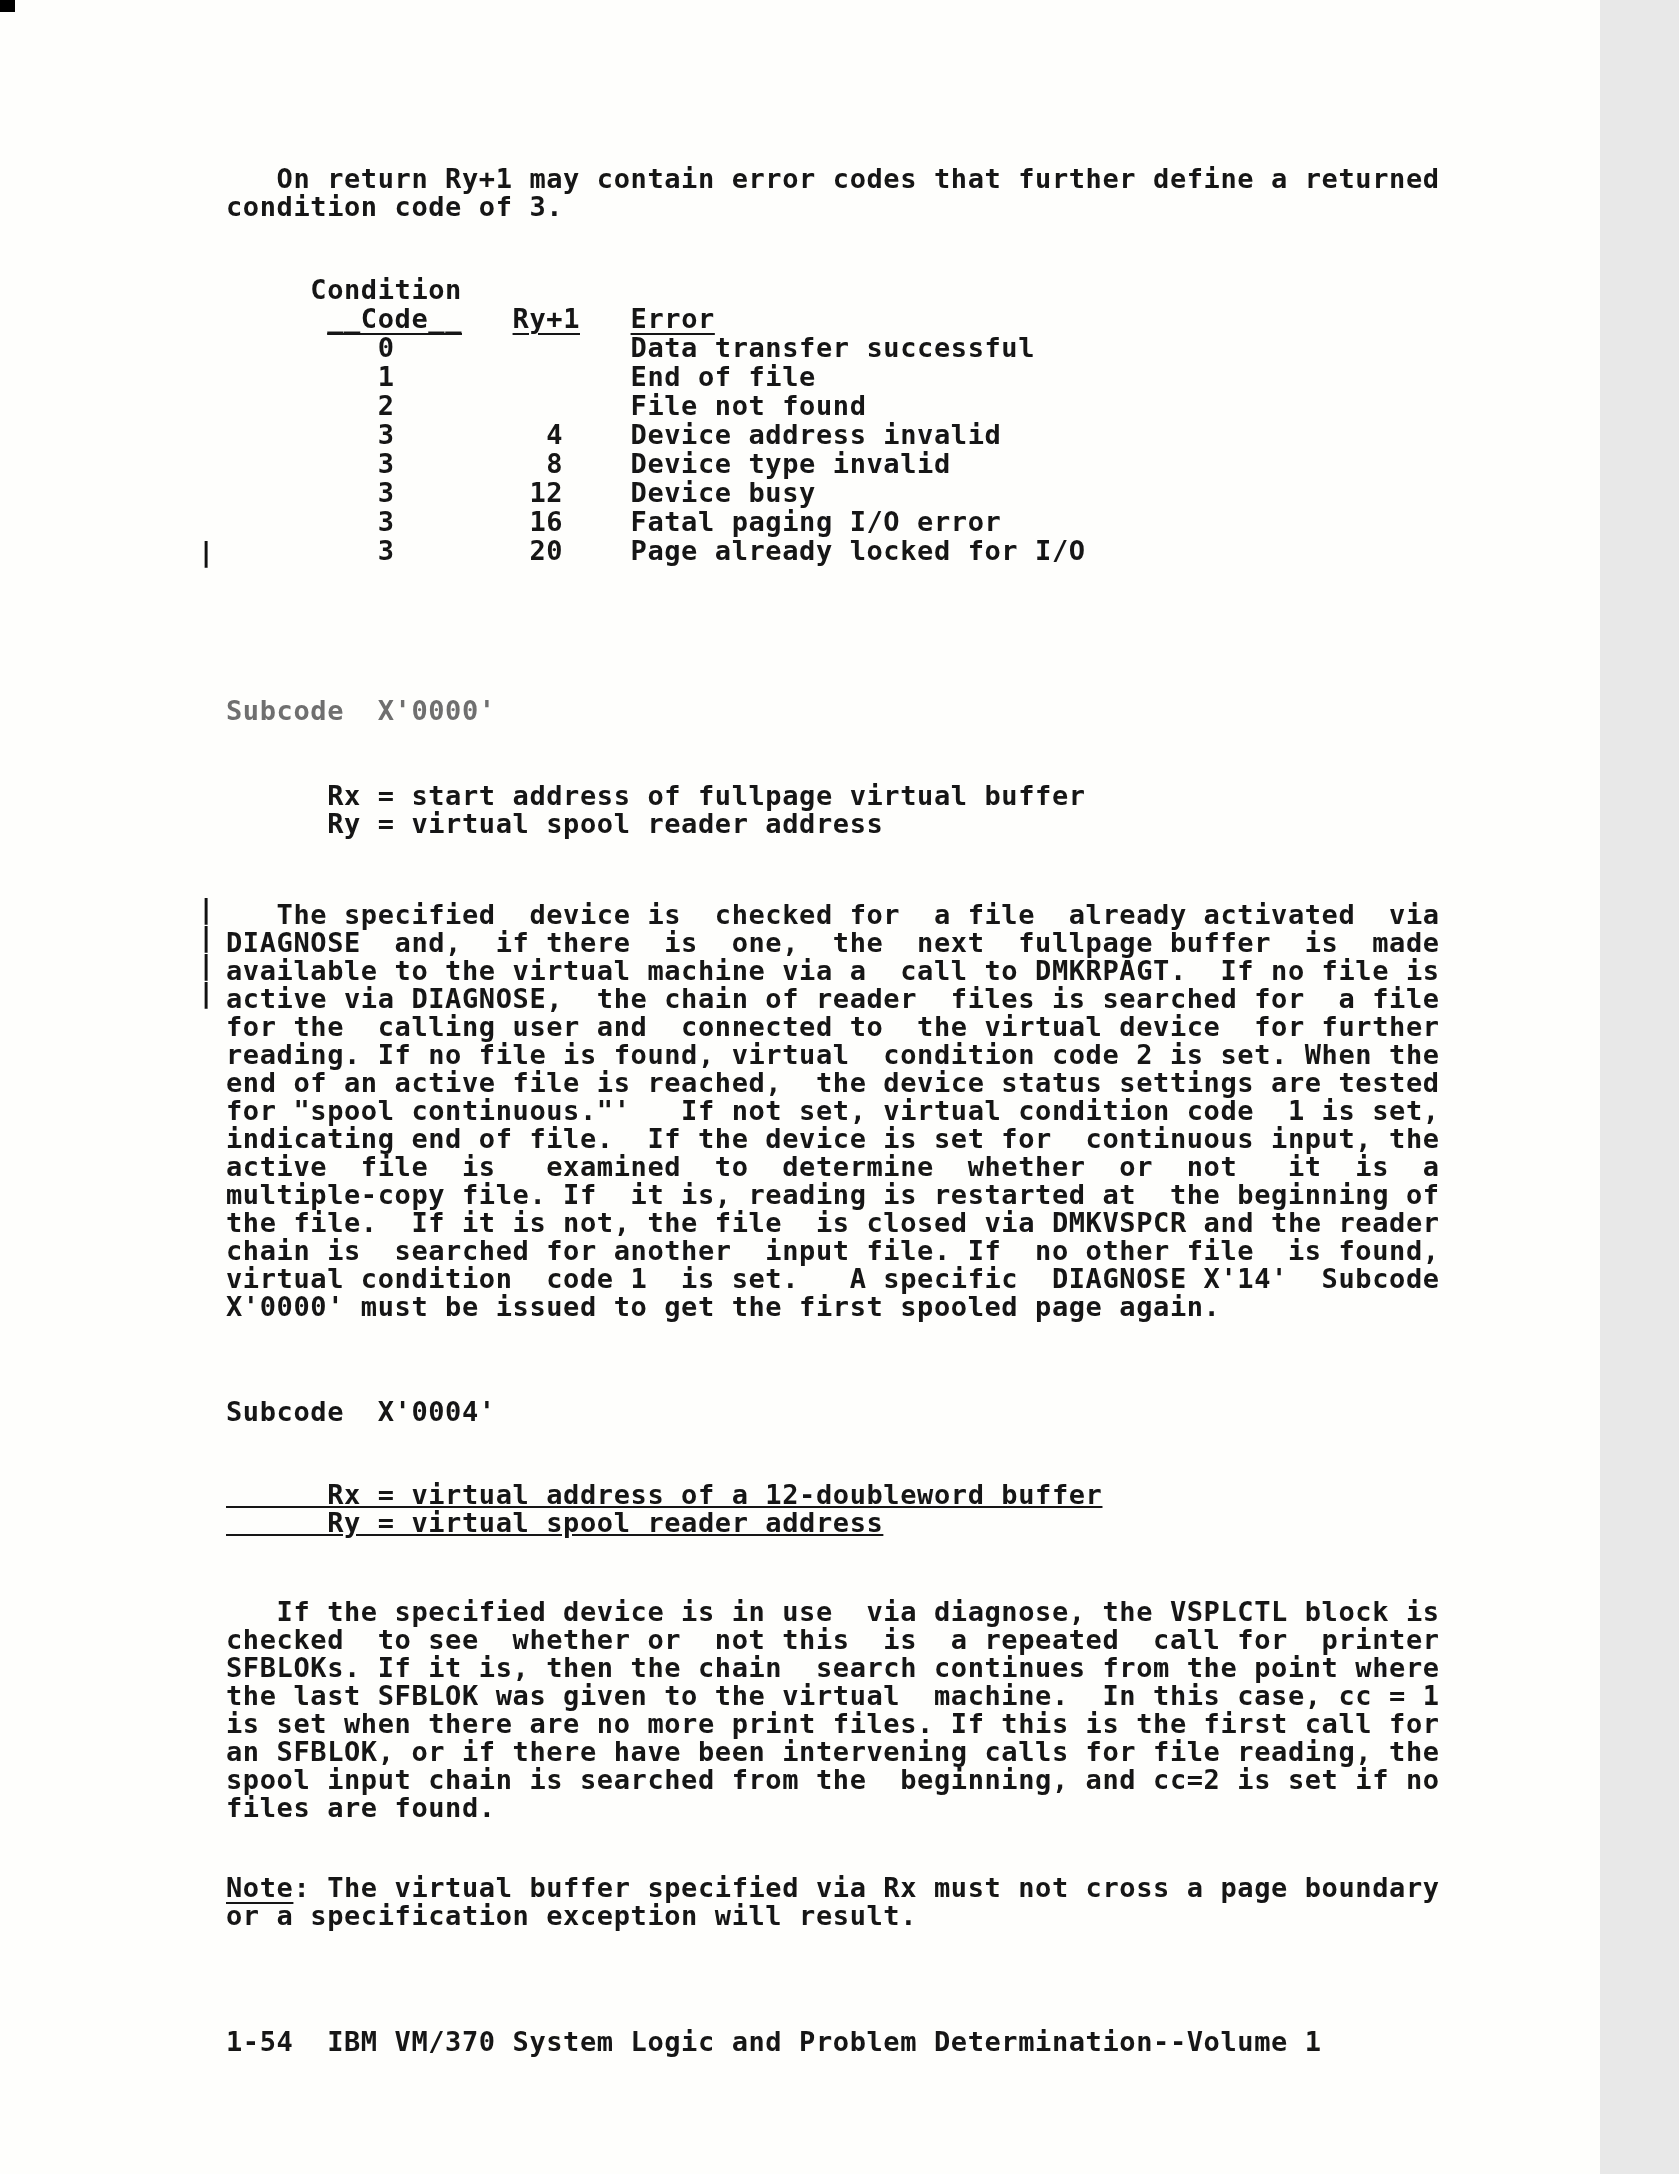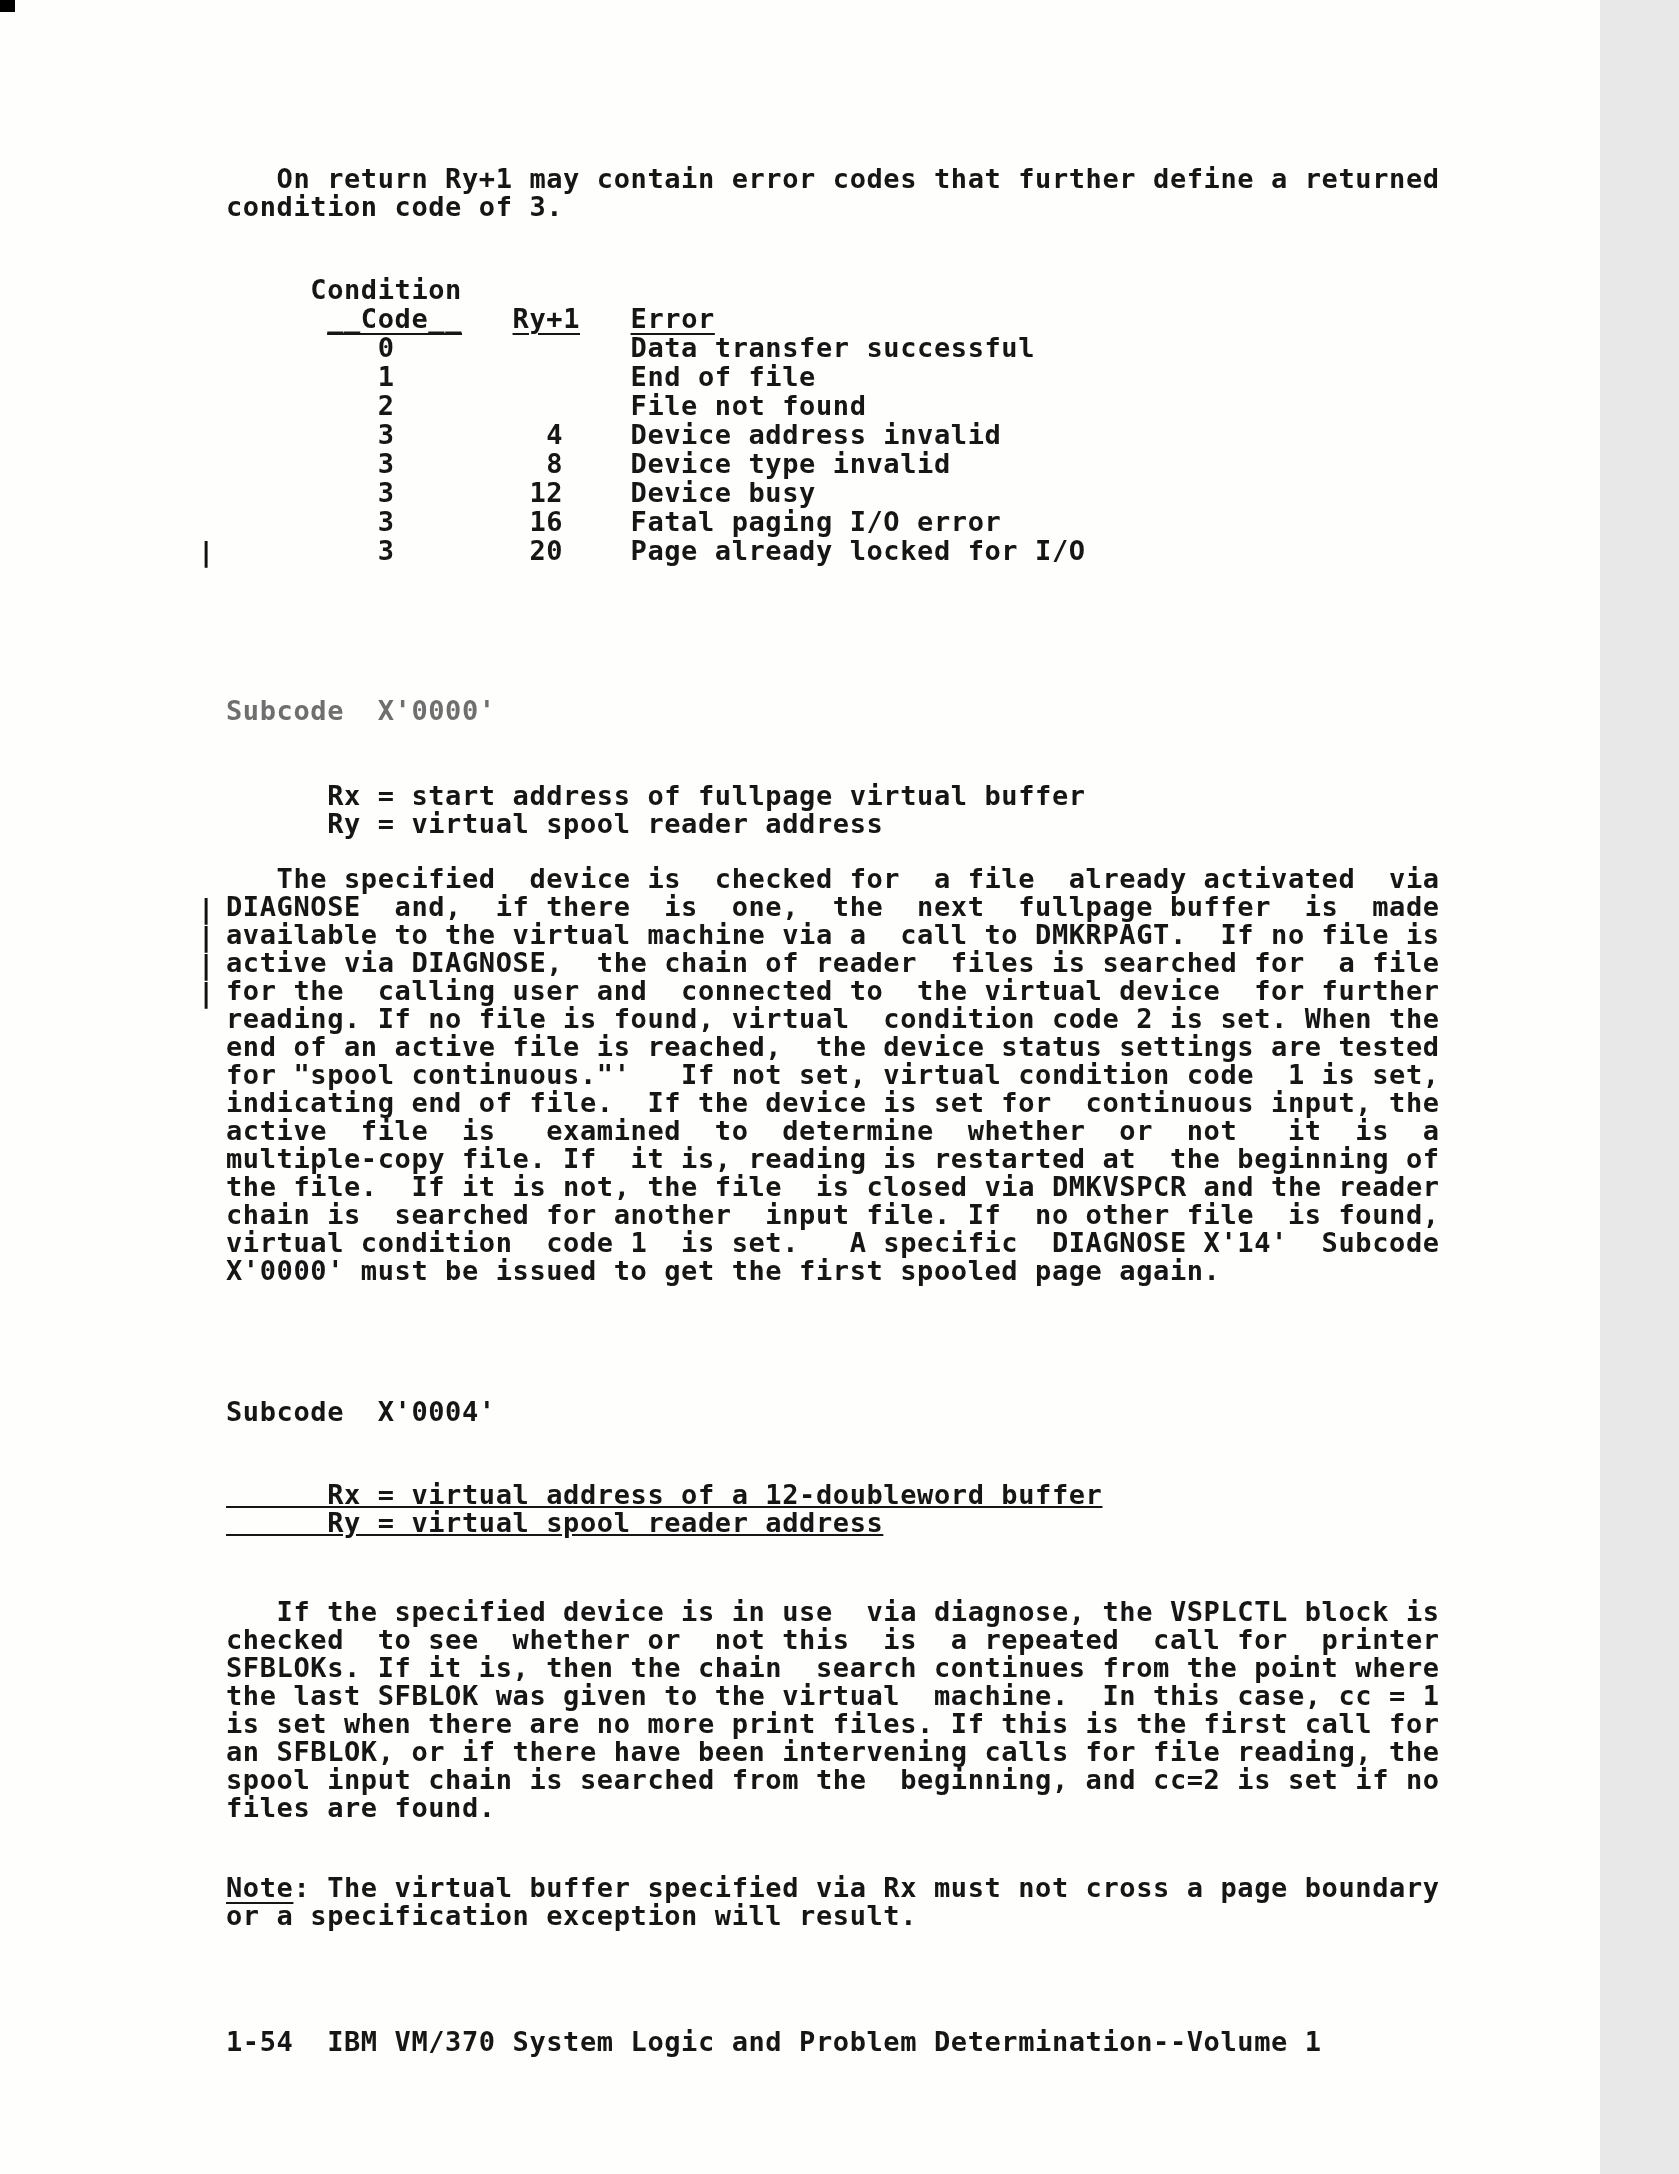--- a/index.html
+++ b/index.html
@@ -57,21 +57,21 @@
 
   <div class="block" style="top:697px;text-align:right;">
     <div class="line faded">Subcode  X'0000'</div>
   </div>
 
   <div class="block" style="top:782px;">
     <div class="line">      Rx = start address of fullpage virtual buffer</div>
     <div class="line">      Ry = virtual spool reader address</div>
   </div>
 
-  <div class="block" style="top:865px;">
+  <div class="block" style="top:901px;">
     <div class="line">   The specified  device is  checked for  a file  already activated  via</div>
     <div class="line">DIAGNOSE  and,  if there  is  one,  the  next  fullpage buffer  is  made</div>
     <div class="line">available to the virtual machine via a  call to DMKRPAGT.  If no file is</div>
     <div class="line">active via DIAGNOSE,  the chain of reader  files is searched for  a file</div>
     <div class="line">for the  calling user and  connected to  the virtual device  for further</div>
     <div class="line">reading. If no file is found, virtual  condition code 2 is set. When the</div>
     <div class="line">end of an active file is reached,  the device status settings are tested</div>
     <div class="line">for "spool continuous."'   If not set, virtual condition code  1 is set,</div>
     <div class="line">indicating end of file.  If the device is set for  continuous input, the</div>
     <div class="line">active  file  is   examined  to  determine  whether  or  not   it  is  a</div>

